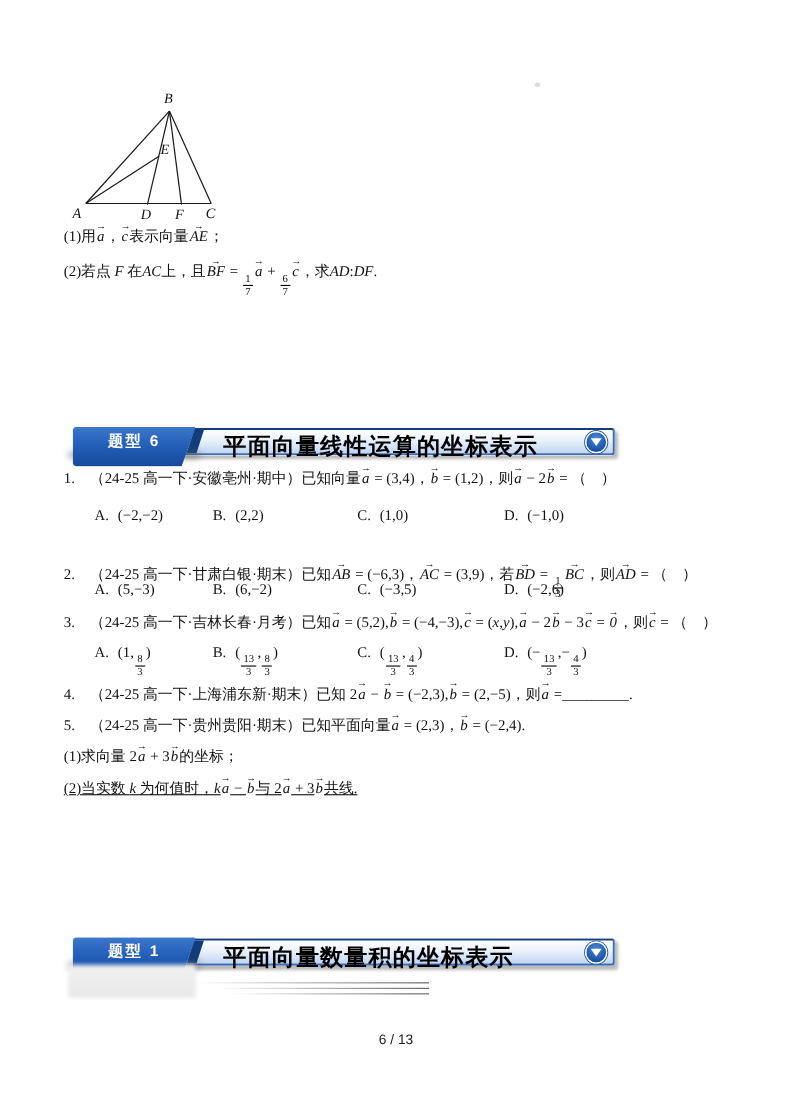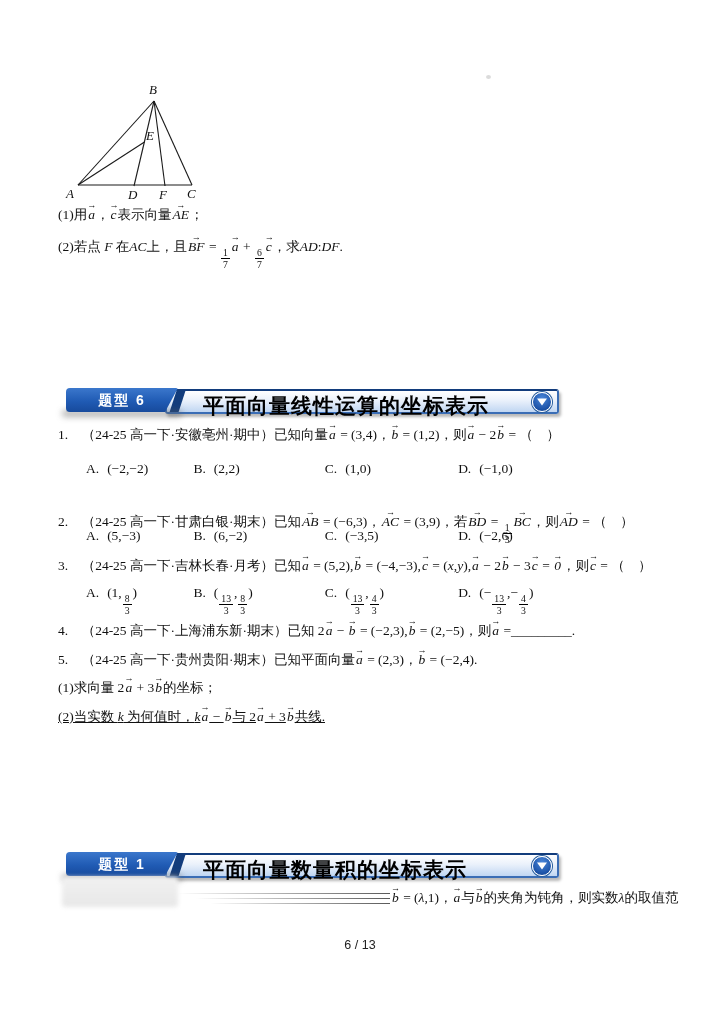--- a/index.html
+++ b/index.html
@@ -59,21 +59,21 @@
     background:radial-gradient(circle at 50% 30%,#4a86d8 0%,#1c53a8 70%,#123c7c 100%);
     border:1px solid #fff;box-shadow:0 0 0 1px #2a5f9e;
   }
   .banner-toggle .tri{
     position:absolute;left:50%;top:55%;transform:translate(-50%,-50%);
     width:0;height:0;
     border-left:5px solid transparent;border-right:5px solid transparent;
     border-top:7px solid #fff;
   }
   .banner-tag{
-    position:absolute;left:0;top:0;width:112px;height:24px;
+    position:absolute;left:0;top:0;width:112px;height:36px;
     background:linear-gradient(180deg,#3b77cc 0%,#205bb4 55%,#174a9c 100%);
     border-radius:4px 2px 2px 4px;
     clip-path:polygon(0 0,100% 0,calc(100% - 13px) 100%,0 100%);
     box-shadow:2px 3px 4px rgba(0,0,0,0.4);
   }
   .banner-tag span{
     display:block;text-align:center;line-height:24px;
     font-family:"Liberation Sans","DejaVu Sans",sans-serif;
     font-weight:700;font-size:14px;color:#fff;letter-spacing:2px;
   }
@@ -218,17 +218,16 @@
     <div class="tag-shadow"></div>
     <div class="banner-tag">
       <span>题型 1</span>
     </div>
   </div>
 
   <div class="smear-box"></div>
   <div class="streak" style="left:178px;top:893px;width:212px;"></div>
   <div class="streak" style="left:196px;top:898px;width:194px;"></div>
   <div class="streak" style="left:210px;top:903px;width:180px;"></div>
-  <div class="abs math-line" style="left:391px;top:889px;"><span class="vec">b</span> = (<span class="it">λ</span>,1)，<span class="vec">a</span>与<span class="vec">b</span>的夹角为钝角，则实数<span class="it">λ</span>的取值范</div>
 
   <div class="footer">6 / 13</div>
 
 </div>
 
 </body></html>

